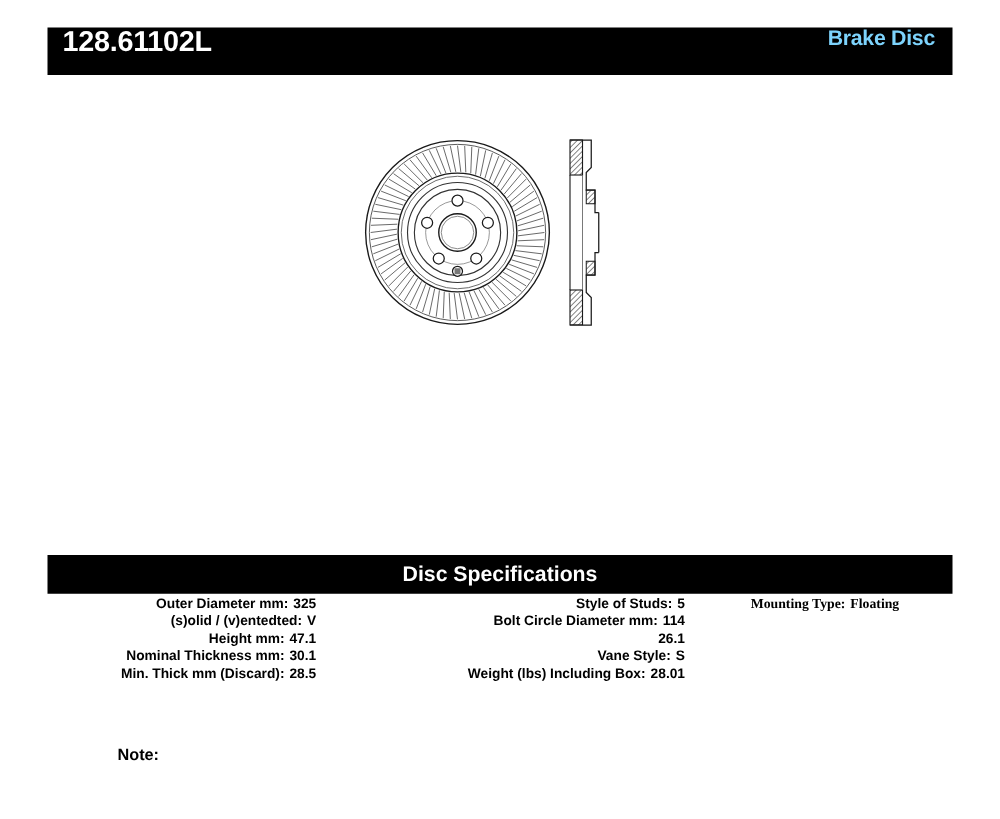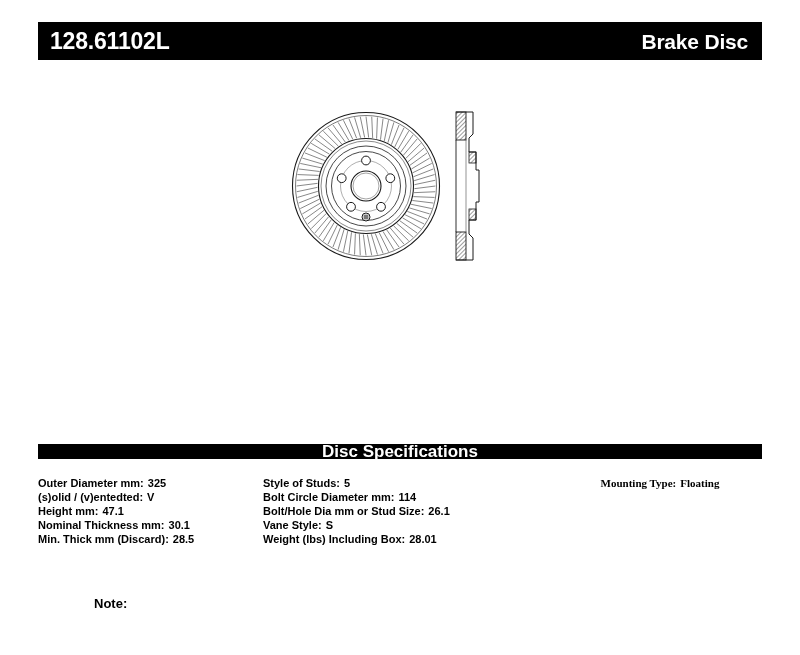--- a/index.html
+++ b/index.html
@@ -18,35 +18,35 @@
 
   
   #header-bar {
     position: absolute;
     left: 38px;
     top: 22px;
     width: 724px;
     height: 38px;
     background: #000000;
     display: flex;
-    align-items: center;
+    align-items: flex-start;
     justify-content: space-between;
     box-sizing: border-box;
     padding: 0 14px 0 12px;
   }
   #part-number {
     color: #ffffff;
     font-size: 23px;
     font-weight: bold;
     letter-spacing: -0.2px;
     line-height: 1;
   }
   #product-type {
-    color: #ffffff;
-    font-size: 21px;
+    color: #7dd3fc;
+    font-size: 17px;
     font-weight: bold;
     letter-spacing: -0.2px;
     line-height: 1;
   }
 
   
   #drawing-area {
     position: absolute;
     left: 270px;
     top: 100px;
@@ -56,21 +56,21 @@
   #drawing-area svg {
     display: block;
   }
 
   
   #spec-title-bar {
     position: absolute;
     left: 38px;
     top: 444px;
     width: 724px;
-    height: 15px;
+    height: 31px;
     background: #000000;
     display: flex;
     align-items: center;
     justify-content: center;
     box-sizing: border-box;
   }
   #spec-title {
     color: #ffffff;
     font-size: 17px;
     font-weight: bold;
@@ -95,21 +95,21 @@
 
   .spec-row {
     display: flex;
     font-size: 11px;
     font-weight: bold;
     line-height: 14px;
     white-space: nowrap;
   }
   #spec-col-left .spec-row,
   #spec-col-mid  .spec-row {
-    justify-content: flex-start;
+    justify-content: flex-end;
   }
   #spec-col-right .spec-row {
     justify-content: center;
   }
   .spec-label { }
   .spec-value { padding-left: 4px; }
 
   
   #note-row {
     position: absolute;
@@ -307,21 +307,20 @@
   <div class="spec-col" id="spec-col-mid">
     <div class="spec-row">
       <span class="spec-label">Style of Studs:</span>
       <span class="spec-value">5</span>
     </div>
     <div class="spec-row">
       <span class="spec-label">Bolt Circle Diameter mm:</span>
       <span class="spec-value">114</span>
     </div>
     <div class="spec-row">
-      <span class="spec-label">Bolt/Hole Dia mm or Stud Size:</span>
       <span class="spec-value">26.1</span>
     </div>
     <div class="spec-row">
       <span class="spec-label">Vane Style:</span>
       <span class="spec-value">S</span>
     </div>
     <div class="spec-row">
       <span class="spec-label">Weight (lbs) Including Box:</span>
       <span class="spec-value">28.01</span>
     </div>

